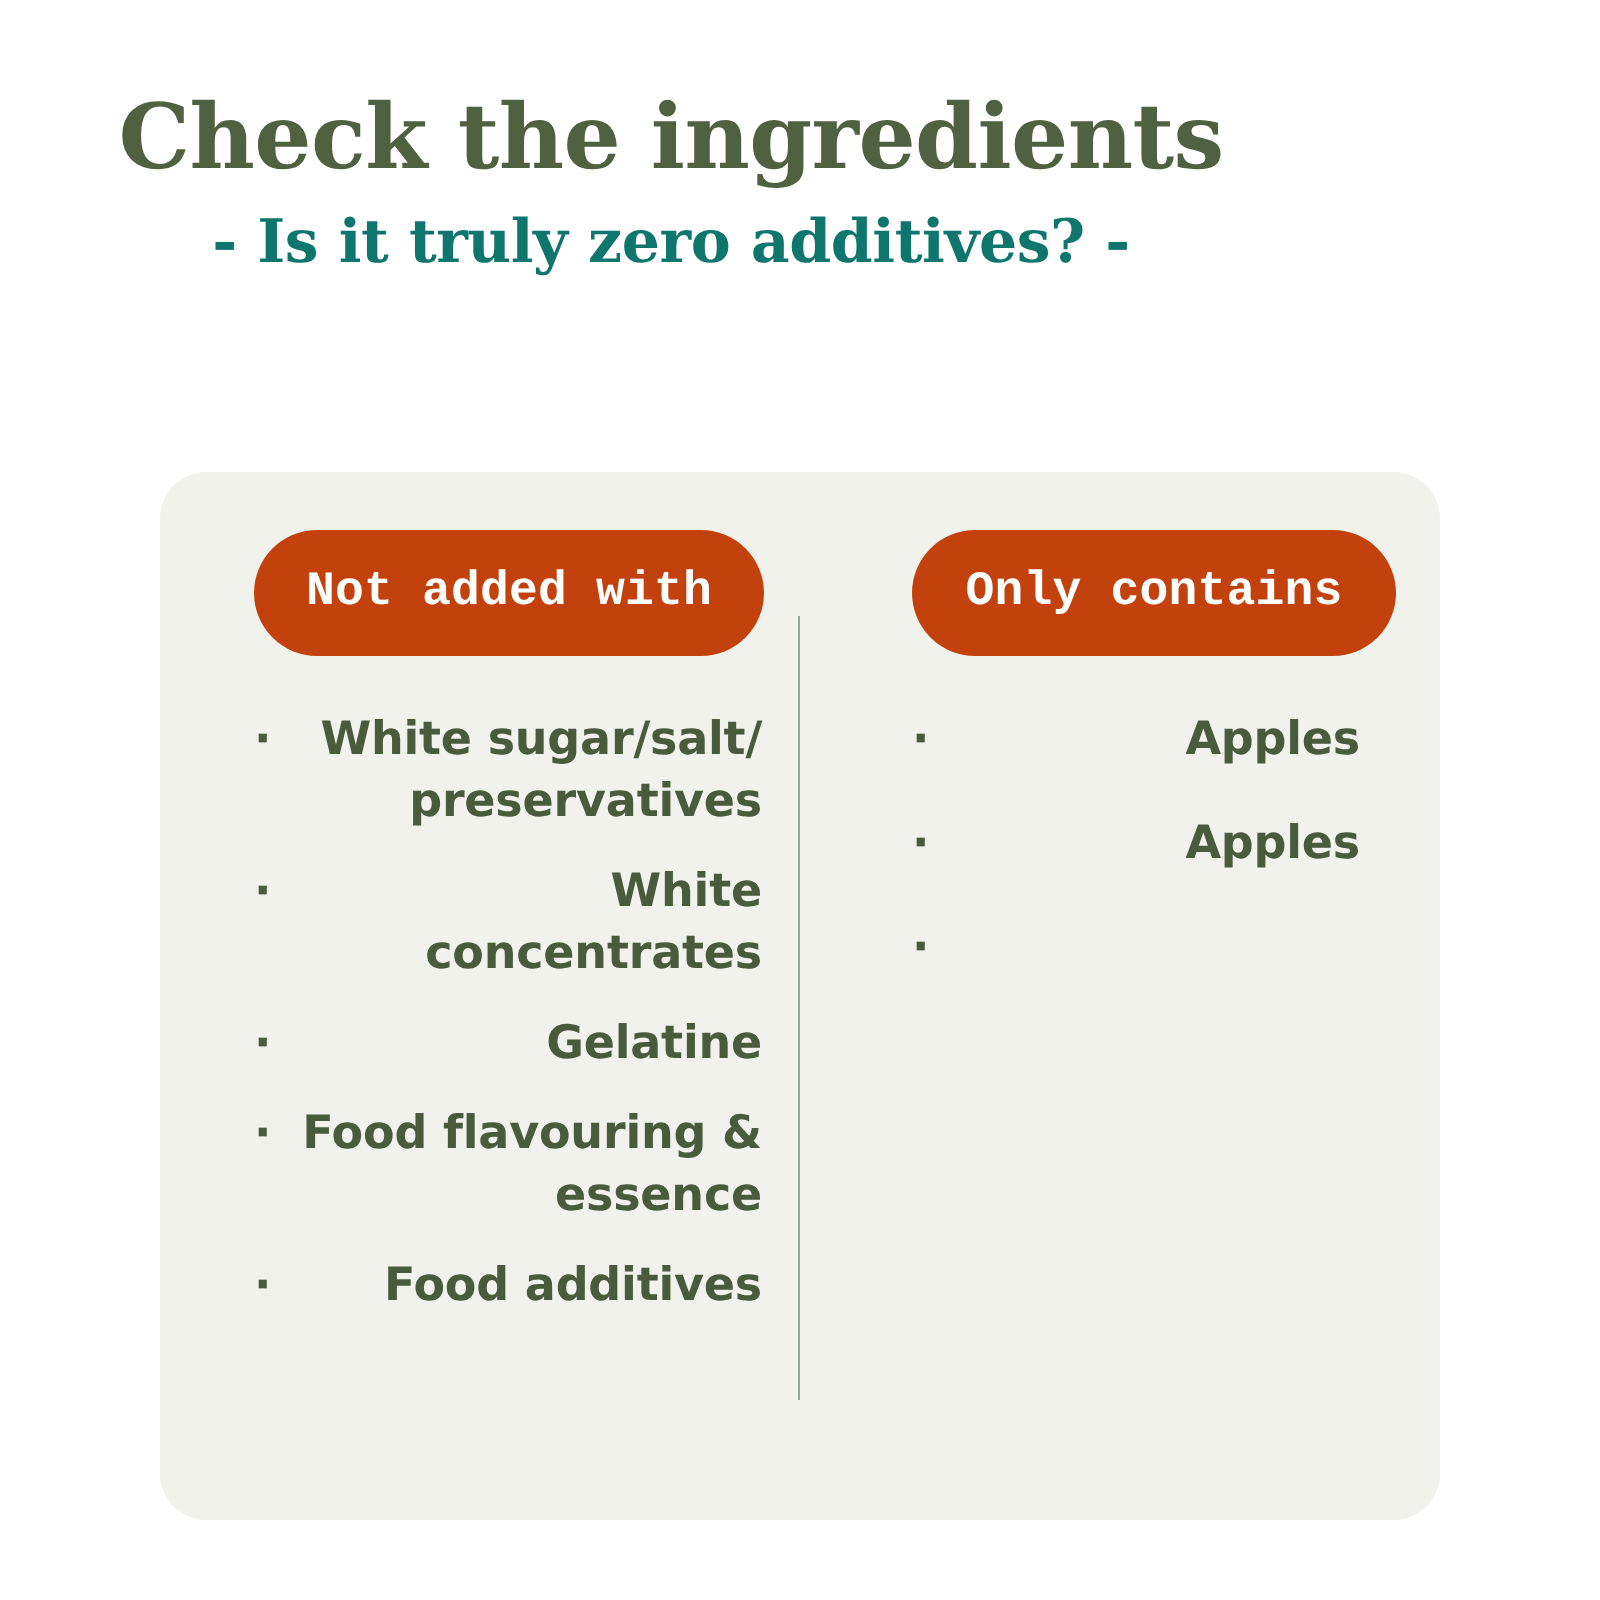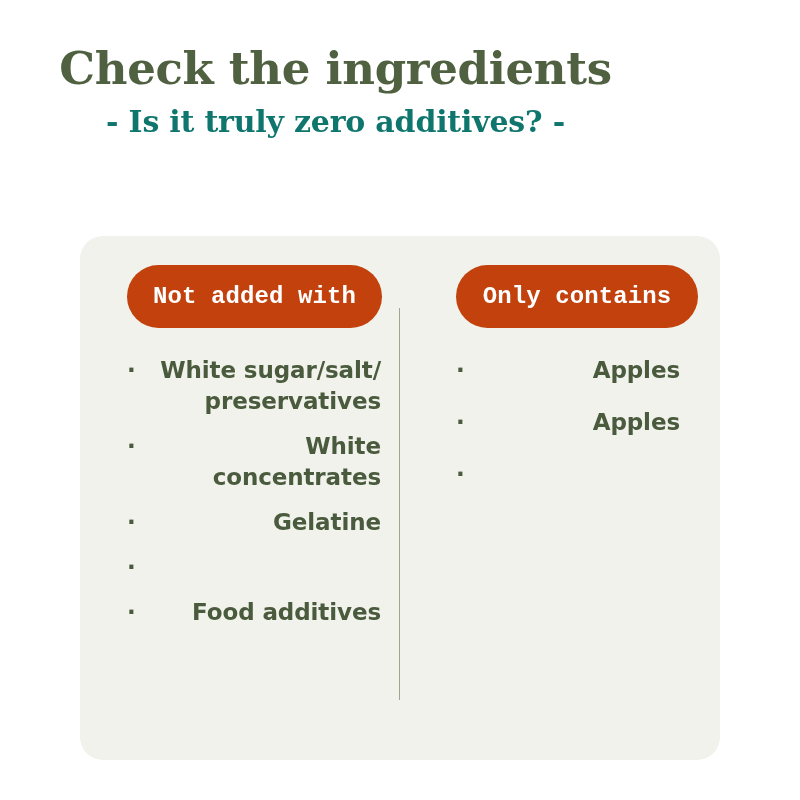--- a/index.html
+++ b/index.html
@@ -185,20 +185,21 @@
           <li class="ing-item">
             <span class="bullet">·</span>
             <span class="ing-text">White concentrates</span>
           </li>
           <li class="ing-item">
             <span class="bullet">·</span>
             <span class="ing-text">Gelatine</span>
           </li>
           <li class="ing-item">
             <span class="bullet">·</span>
+            <span class="ing-text">Food flavouring &amp; essence</span>
           </li>
           <li class="ing-item">
             <span class="bullet">·</span>
             <span class="ing-text">Food additives</span>
           </li>
         </ul>
       </div>
 
       <div class="col col-right">
         <div class="pill pill-right">Only contains</div>

